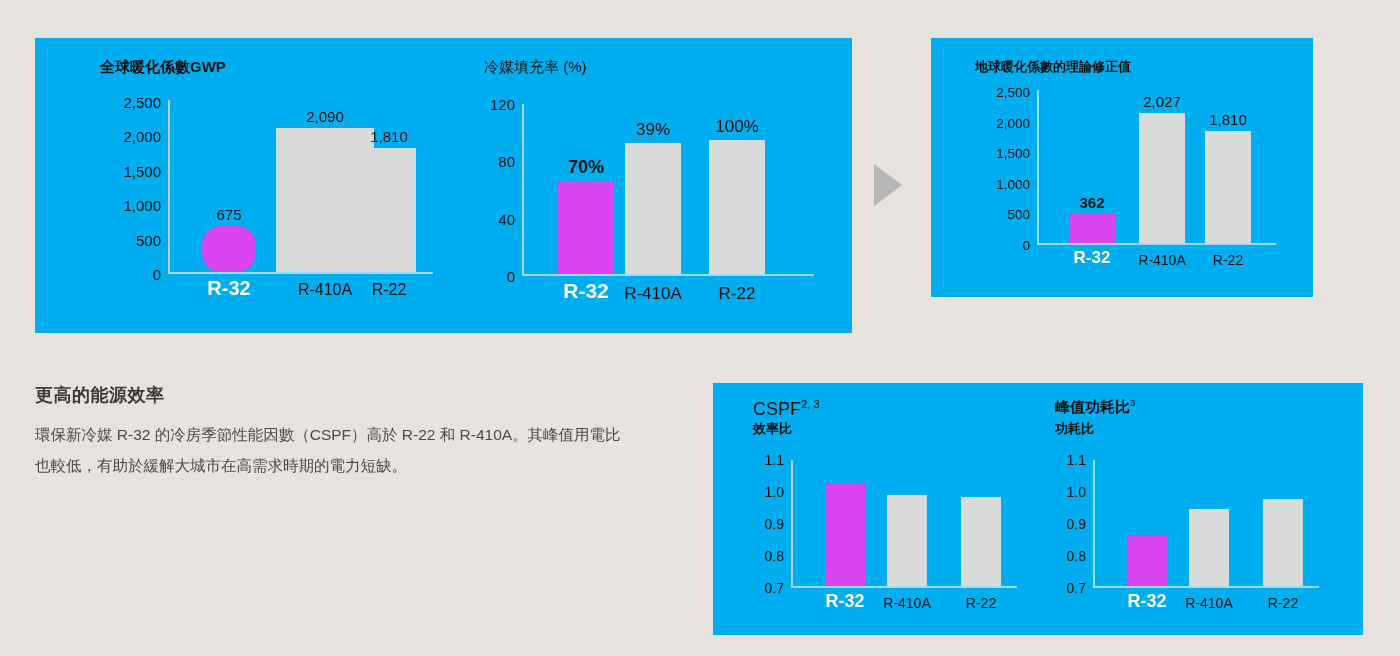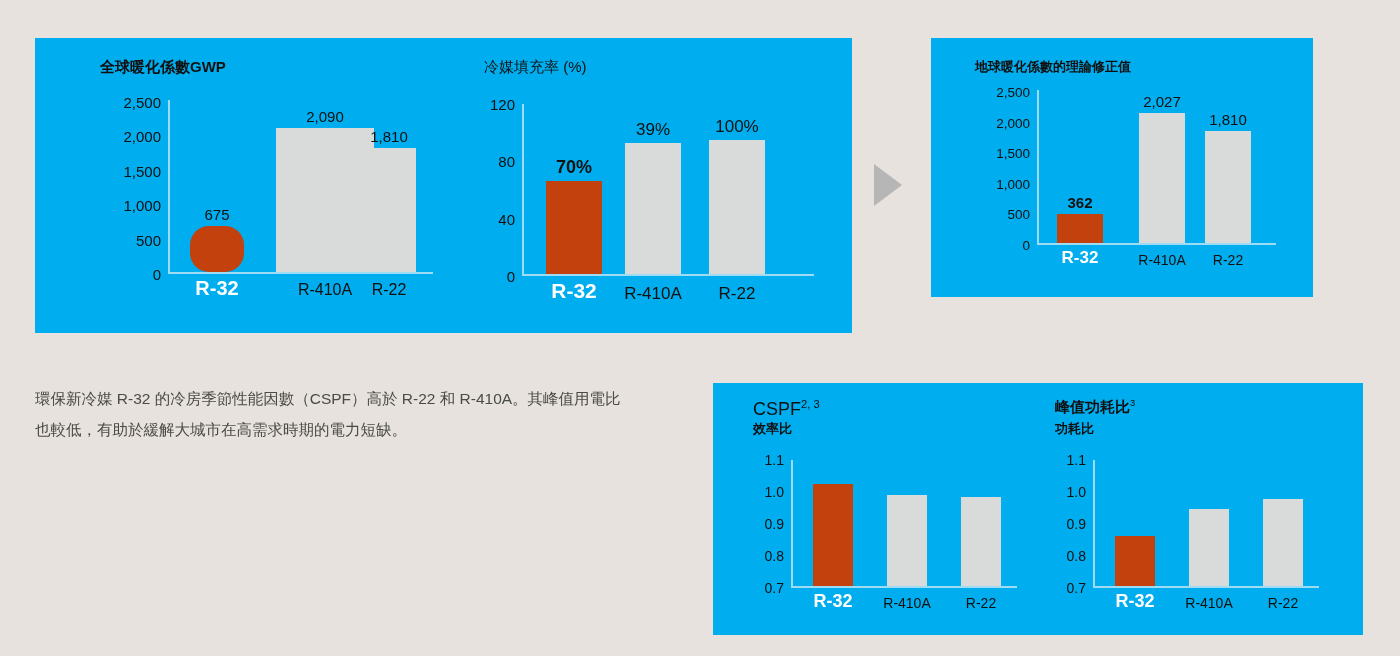--- a/index.html
+++ b/index.html
@@ -68,21 +68,21 @@
     transform: translateY(-50%);
     white-space: nowrap;
     text-align: right;
     color: #101010;
   }
   .bar {
     position: absolute;
     bottom: 2px;
     background: #d9dbdb;
   }
-  .bar.white { background: #c2410c; }
+  .bar.white { background: #d946ef; margin-left: 12px; }
   .bar-value {
     position: absolute;
     bottom: 100%;
     left: 50%;
     transform: translateX(-50%);
     margin-bottom: 3px;
     white-space: nowrap;
     color: #101010;
   }
   .bar-value.bold { font-weight: bold; }
@@ -220,20 +220,21 @@
       <span class="xlabel" style="font-size:14px; margin-top:9px;">R-410A</span>
     </div>
     <div class="bar" style="left:168px; width:46px; height:112px;">
       <span class="bar-value" style="font-size:15px;">1,810</span>
       <span class="xlabel" style="font-size:14px; margin-top:9px;">R-22</span>
     </div>
   </div>
 </div>
 
 <div class="text-block" style="left:35px; top:383px; width:620px;">
+  <h2 class="text-head">更高的能源效率</h2>
   <p class="text-body">環保新冷媒 R-32 的冷房季節性能因數（CSPF）高於 R-22 和 R-410A。其峰值用電比也較低，有助於緩解大城市在高需求時期的電力短缺。</p>
 </div>
 
 <div class="panel" style="left:713px; top:383px; width:650px; height:252px;"></div>
 
 <div class="chart" style="left:753px; top:398px; width:300px; height:225px;">
 
   <div class="chart-title" style="font-size:18px; font-weight:normal;">
     <span>CSPF</span><sup>2, 3</sup>
   </div>

